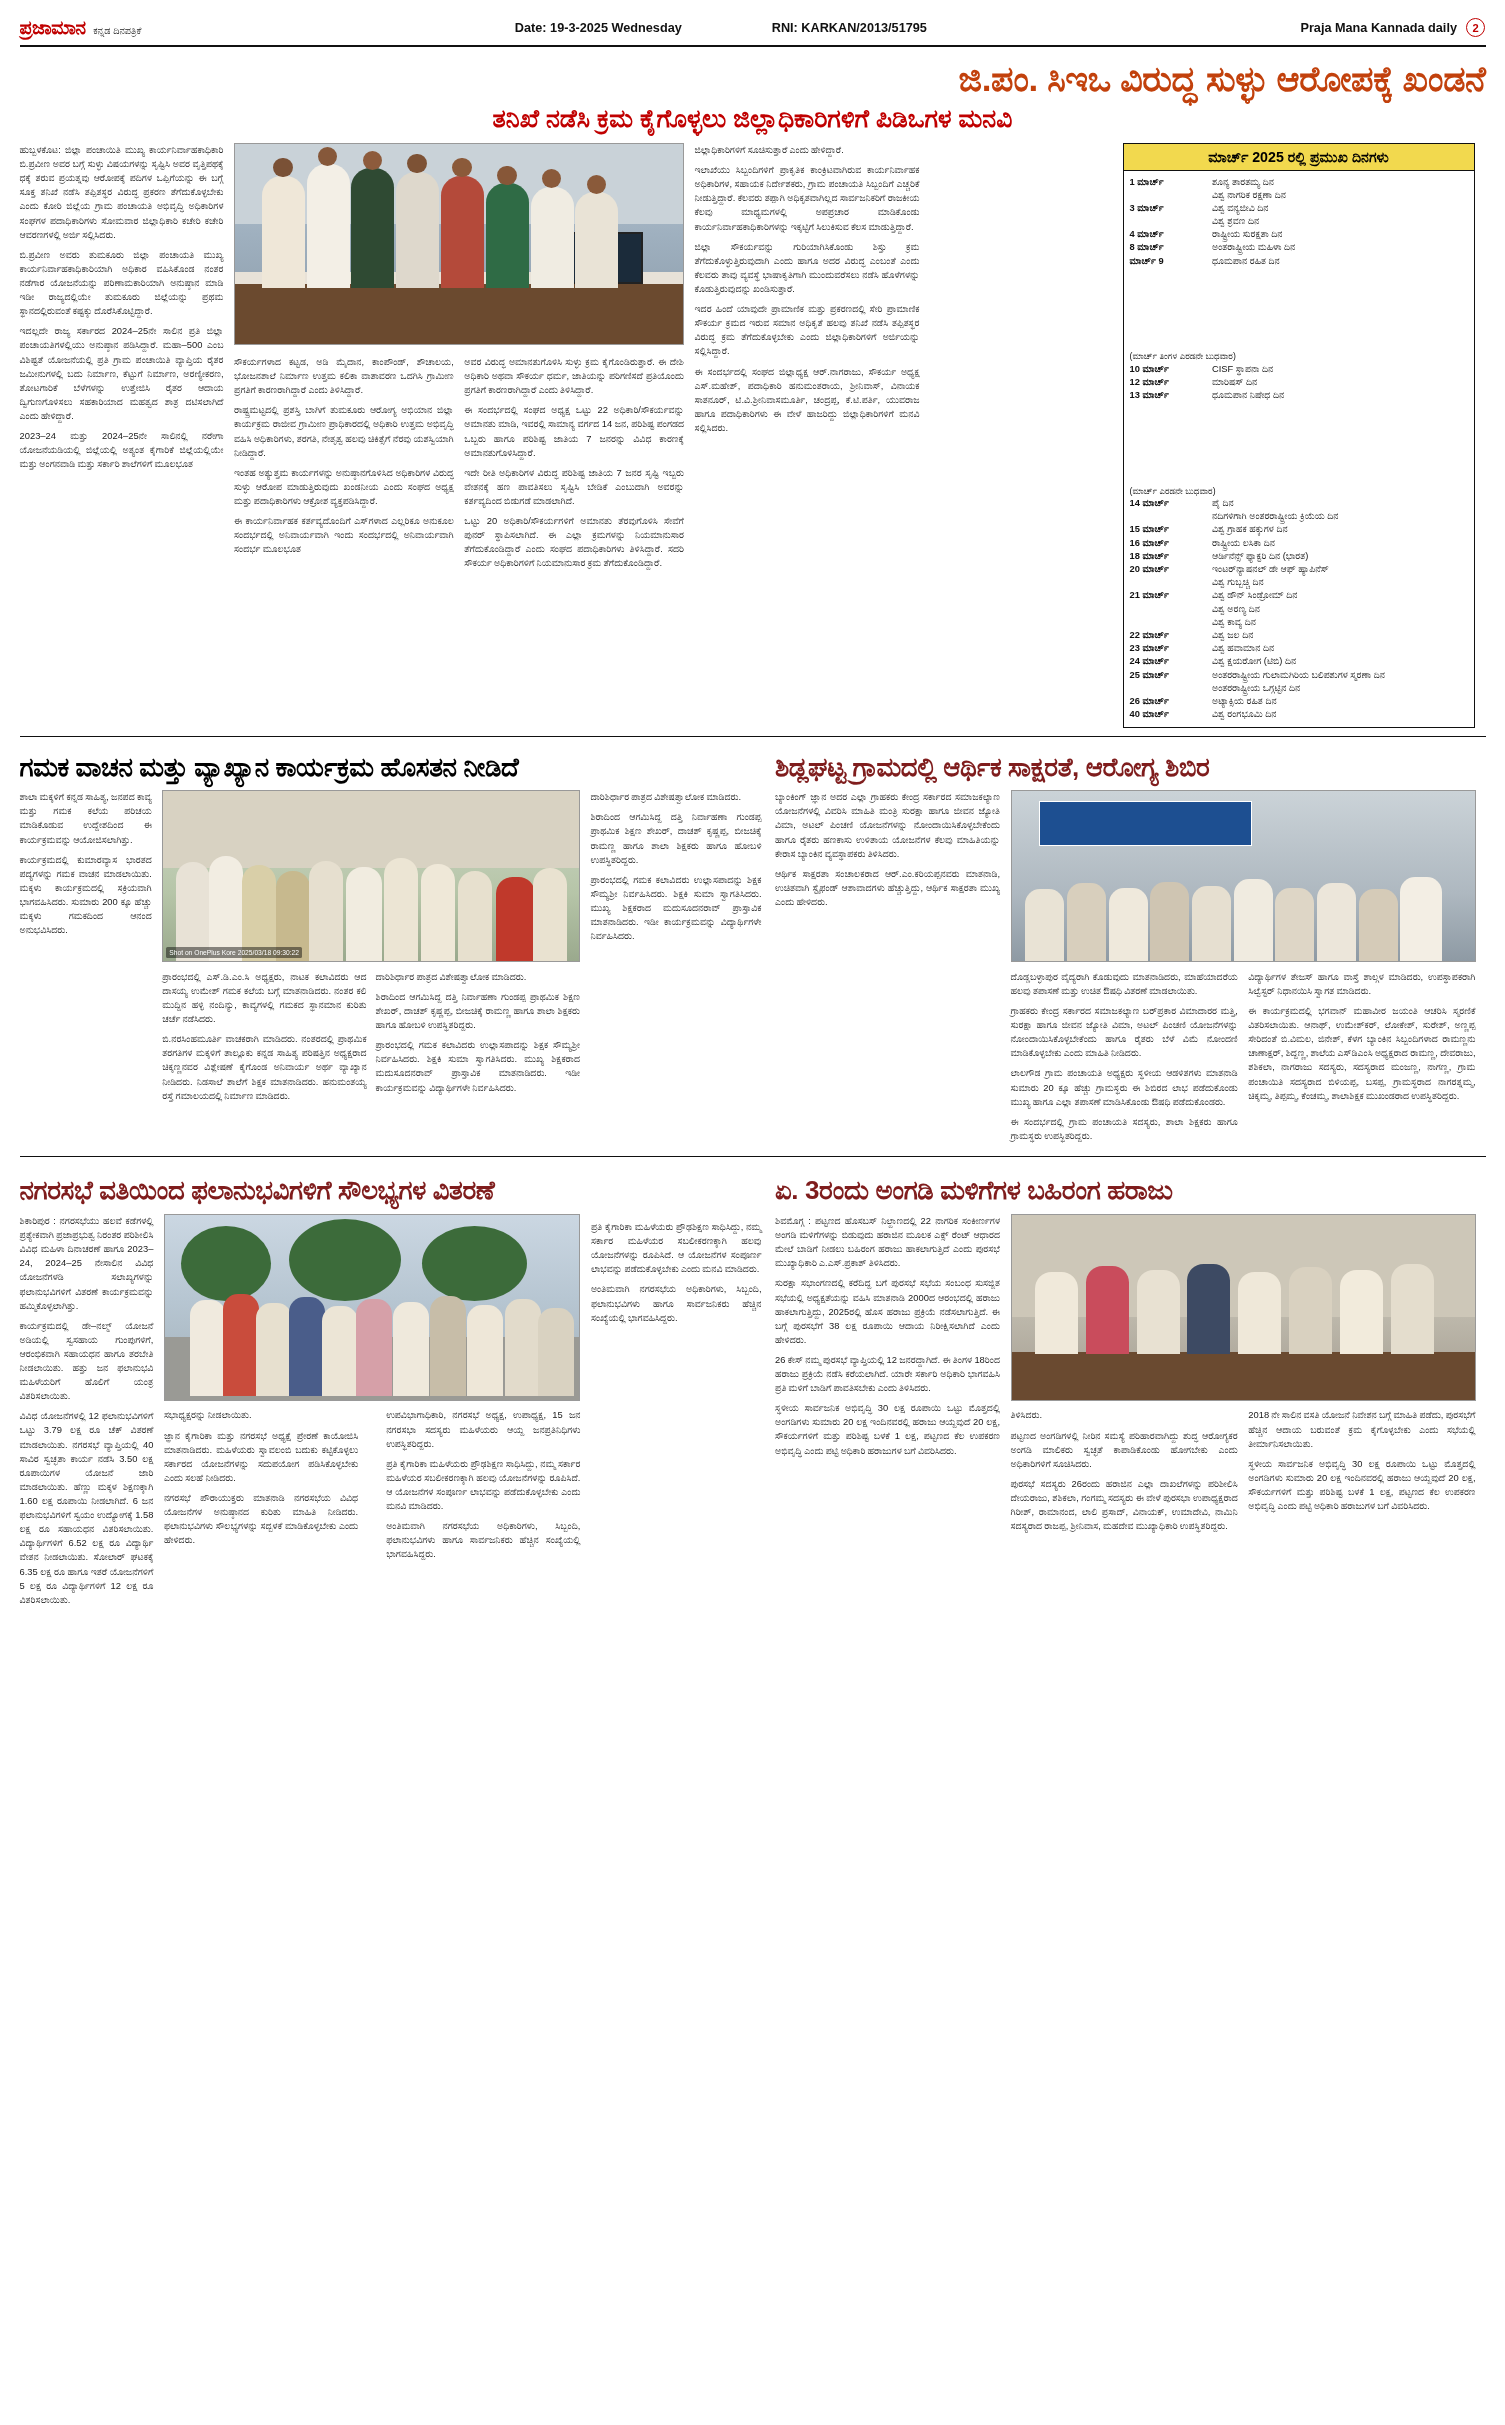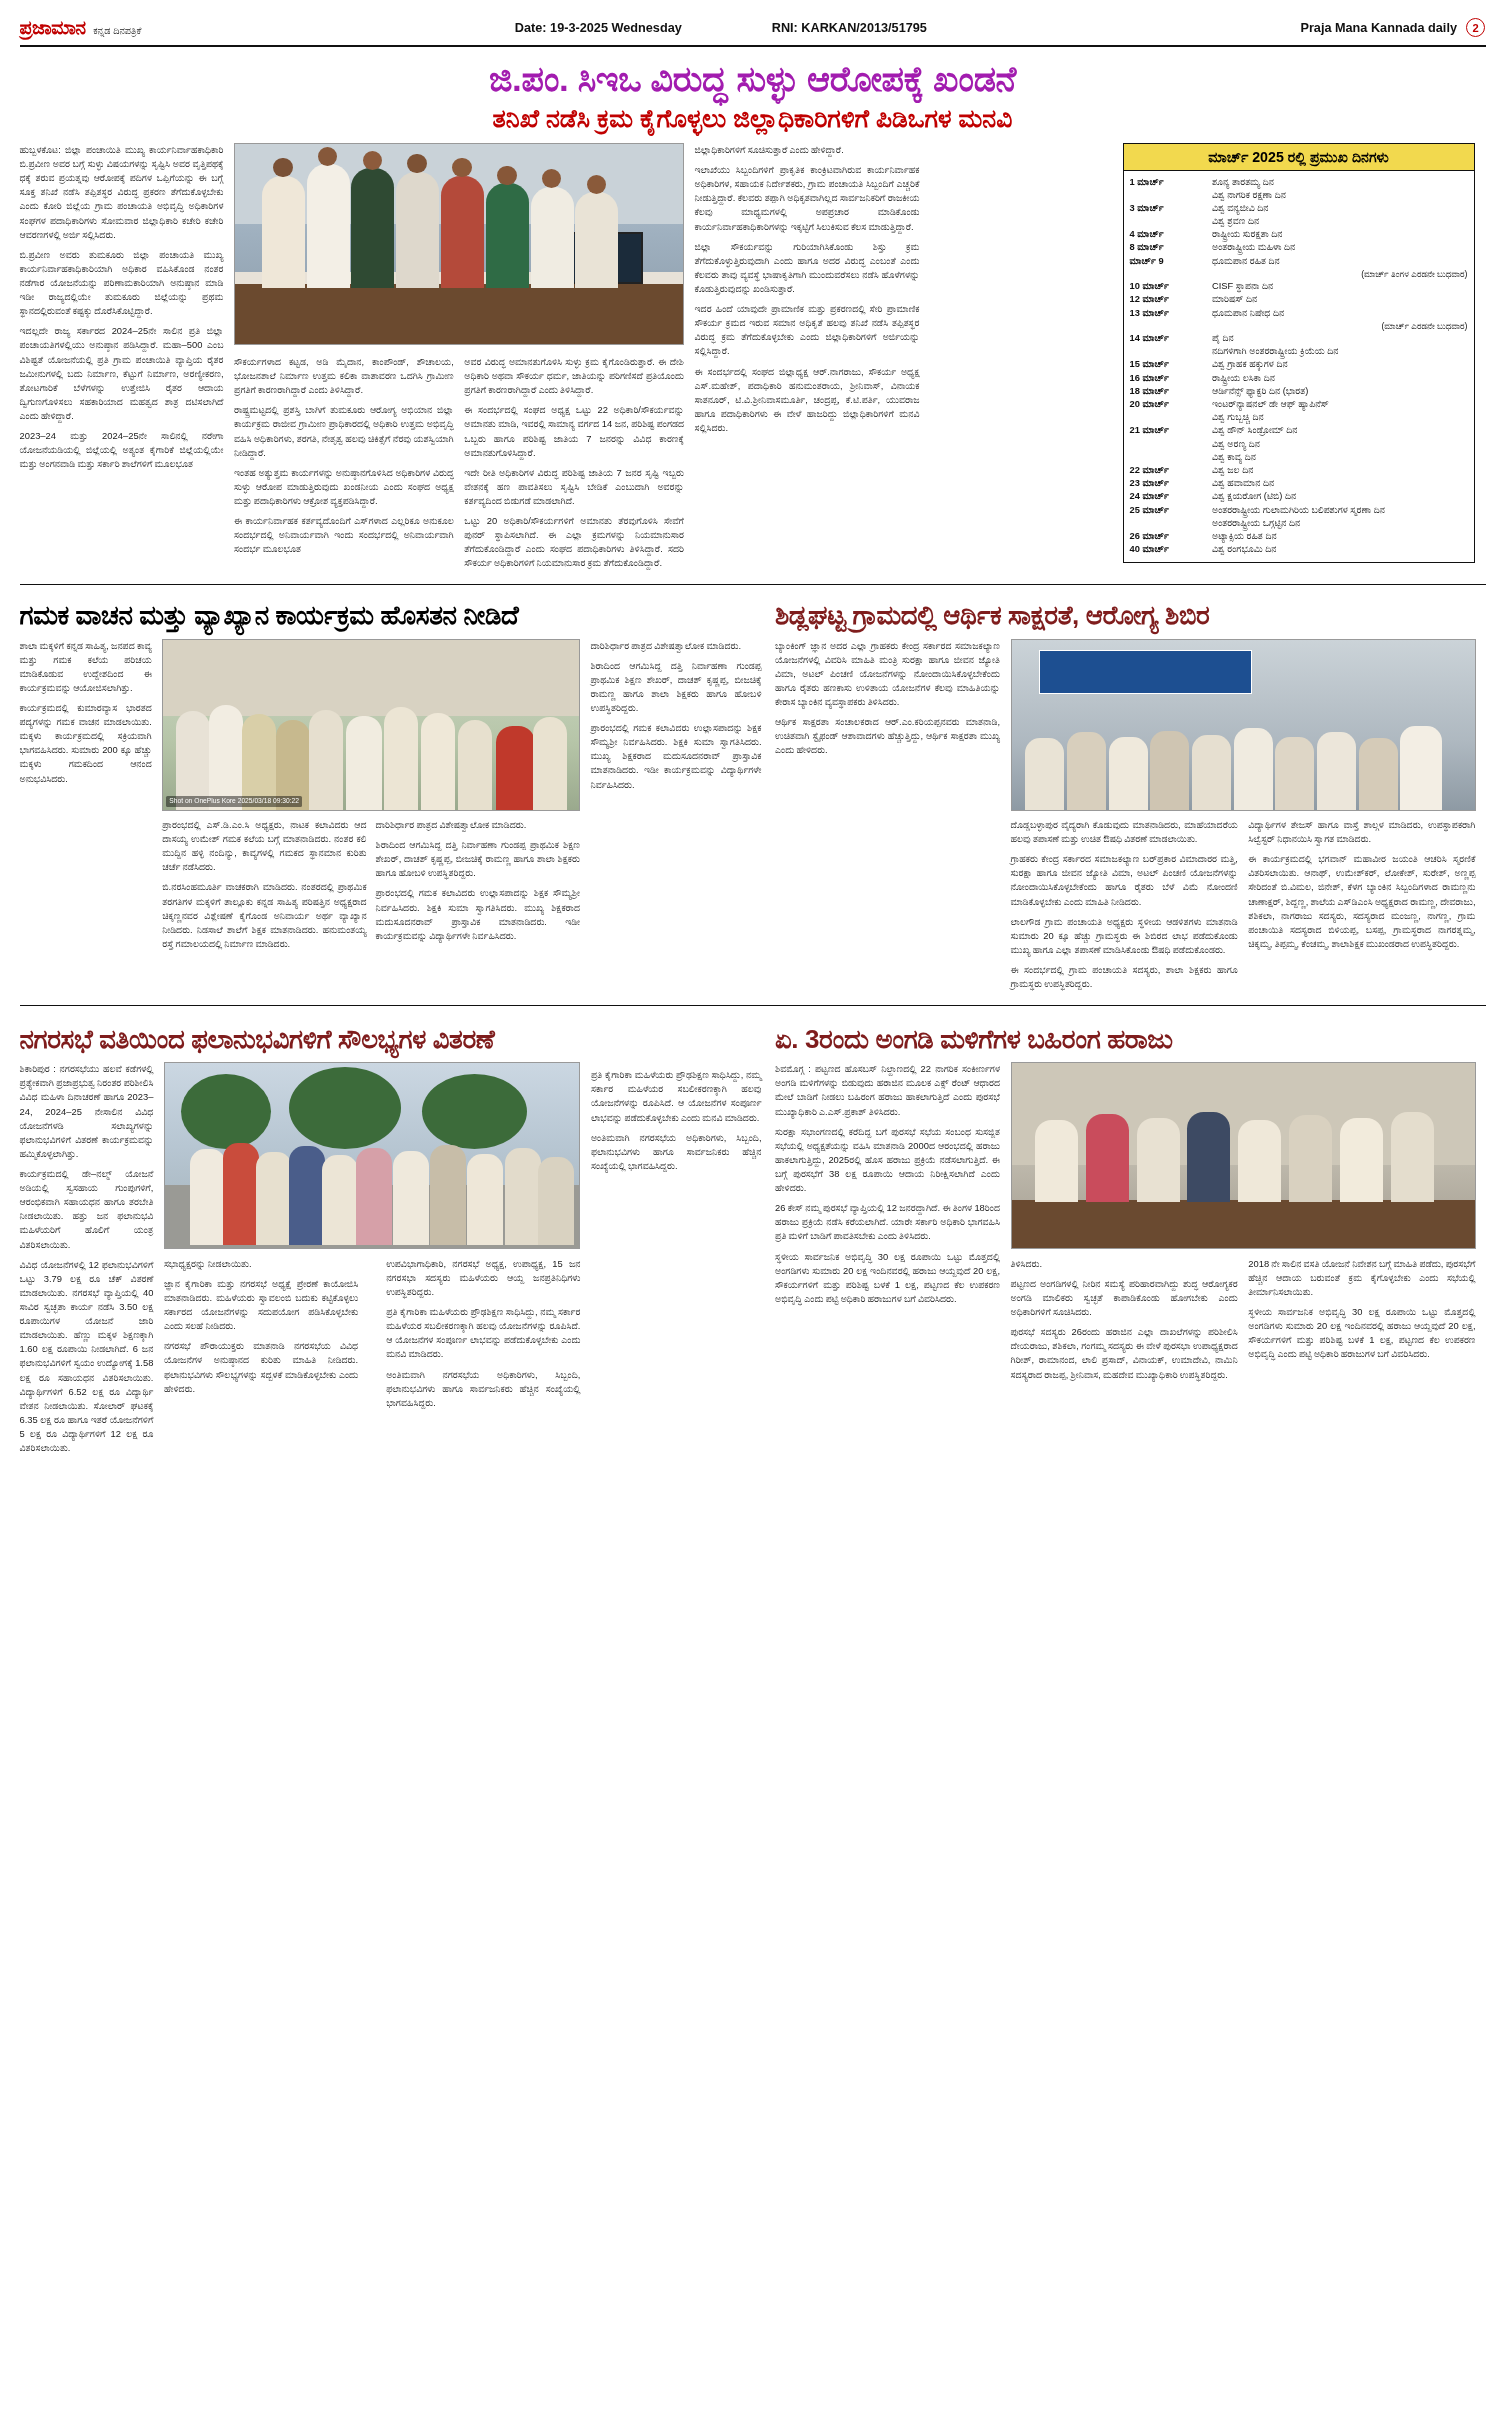--- a/index.html
+++ b/index.html
@@ -34,26 +34,26 @@
   .mast-mid { display:flex; gap:90px; font-size:12.7px; font-weight:bold; color:#111; }
   .mast-right { display:flex; align-items:center; gap:9px; font-size:12.7px; font-weight:bold;}
   .page-circle {
     width: 19.5px; height:19.5px; border:1.5px solid #c00000; border-radius:50%;
     color:#c00000; font-size:11.2px; font-weight:bold;
     display:flex; align-items:center; justify-content:center;
   }
 
   
   .headline-main {
-    text-align:center;
+    text-align:right;
     font-size: 35px;
     font-weight: bold;
     letter-spacing: -0.4px;
     margin: 12px 0 4.5px 0;
-    color:#a21caf;
+    color:#c2410c;
   }
   .headline-sub {
     text-align:center;
     font-size: 25px;
     font-weight: bold;
     color: #c00000;
     margin-bottom: 9px;
   }
 
   
@@ -133,21 +133,21 @@
   }
   .days-list { padding: 4.5px 6px 6px 6px; }
   .day-row {
     display:flex;
     font-size: 9.3px;
     line-height: 1.42;
     gap: 4.5px;
   }
   .day-date { width: 78px; flex: 0 0 78px; font-weight: bold; color:#111; }
   .day-name { flex:1; }
-  .day-note { font-size: 8.7px; text-align:right; }
+  .day-note { font-size: 8.7px; text-align:left;flex-direction:column; }
 
   
   .sec-head {
     font-size: 26px;
     font-weight: bold;
     color: #7f1d1d;
     margin: 10.5px 0 7.5px 0;
     letter-spacing: -0.4px;
   }
   .sec-head.blk { color:#000; }

